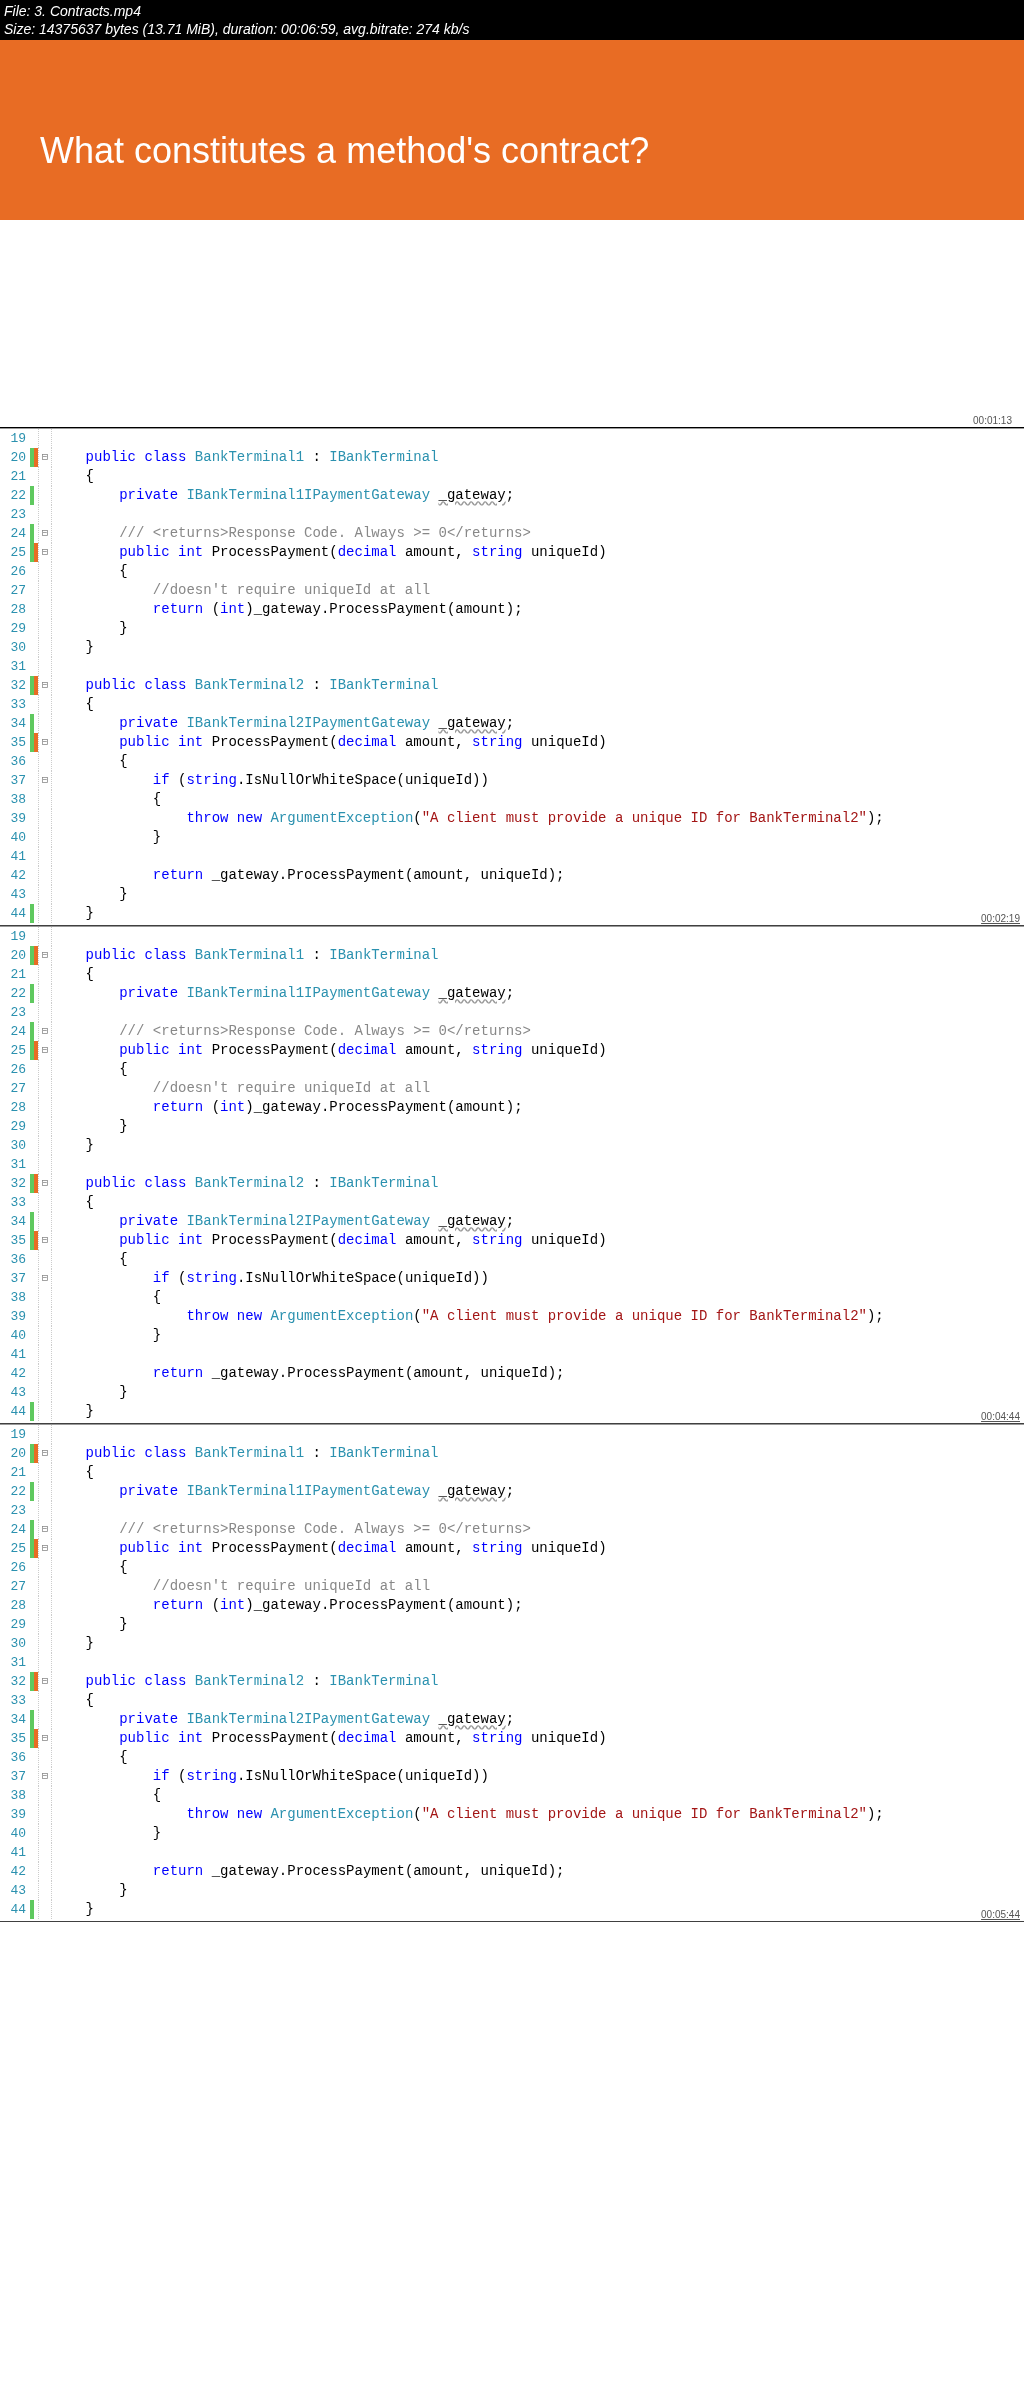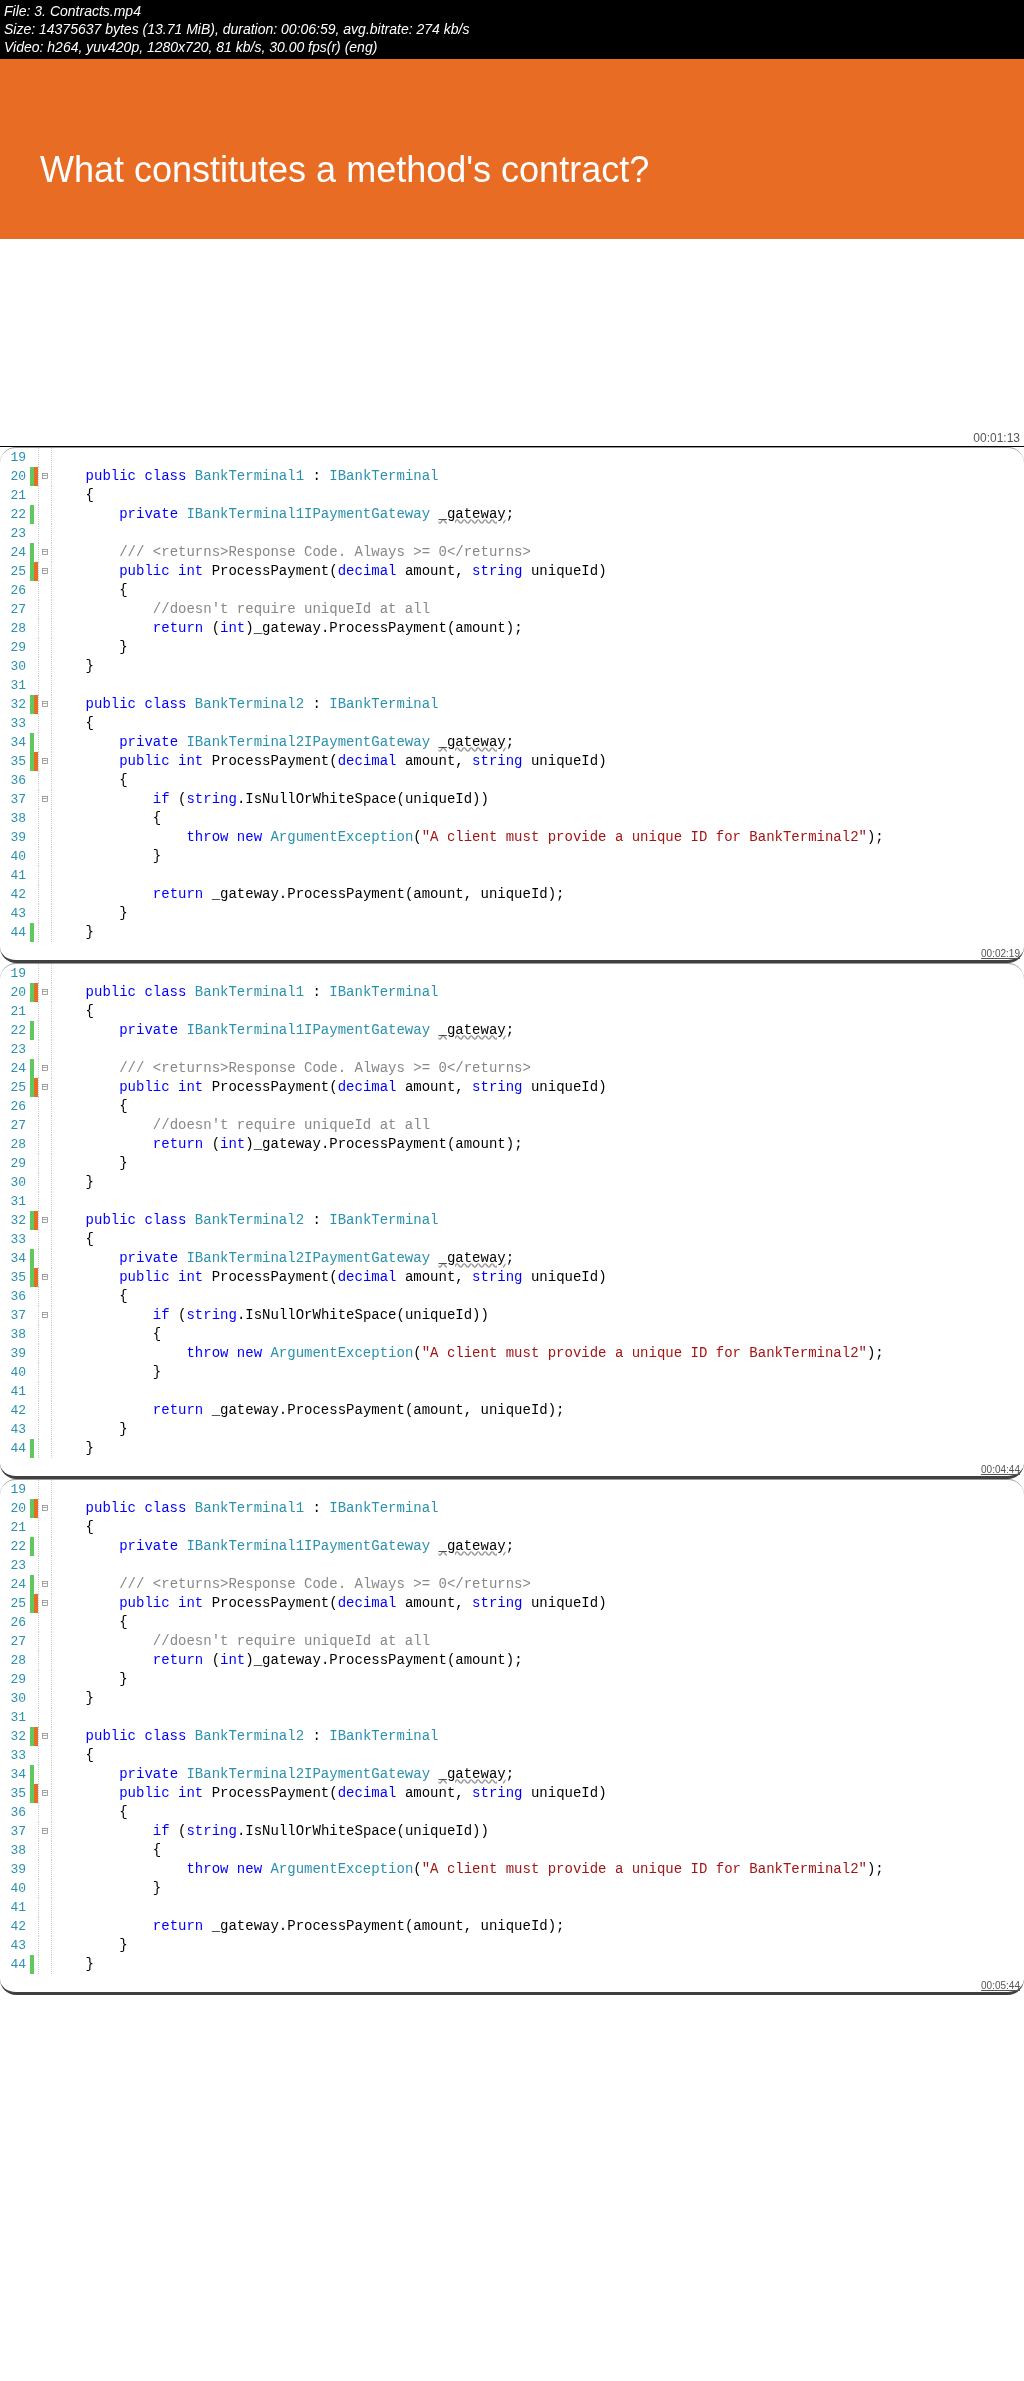--- a/index.html
+++ b/index.html
@@ -4,23 +4,23 @@
 <style>
 * { margin: 0; padding: 0; box-sizing: border-box; }
 body { font-family: Consolas, 'Courier New', monospace; font-size: 14px; background: #fff; }
 
 .info-header { background: #000; color: #fff; padding: 2px 4px; font-style: italic; font-family: Arial, sans-serif; font-size: 14px; line-height: 1.3; }
 
 .slide { background: #e86c24; color: #fff; padding: 90px 40px 40px 40px; height: 180px; font-family: 'Segoe UI', Arial, sans-serif; }
 .slide-title { font-size: 36px; font-weight: 300; }
 
 .whitespace { background: #fff; height: 208px; position: relative; border-bottom: 1px solid #000; }
-.timestamp { position: absolute; bottom: 1px; right: 4px; font-size: 12px; color: #555; font-family: Arial; }
-
-.code-block { border-top: 1px solid #999; border-bottom: 3px solid #404040; background: #fff; position: relative; padding-bottom: 18px; border-radius: 16px; }
+.timestamp { position: absolute; bottom: 1px; right: 12px; font-size: 10px; color: #555; font-family: Arial; }
+
+.code-block { border-top: 1px solid #999; border-bottom: 1px solid #404040; background: #fff; position: relative; padding-bottom: 2px; }
 .code-block .timestamp { position: absolute; bottom: 1px; right: 4px; font-size: 10px; color: #555; text-decoration: underline; }
 
 .code-line { display: flex; align-items: stretch; height: 19px; line-height: 19px; }
 .line-num { width: 30px; text-align: right; padding-right: 4px; color: #2b91af; font-size: 13px; flex-shrink: 0; }
 .marker { width: 4px; flex-shrink: 0; }
 .marker.green { background: #5fc95f; }
 .bp { width: 4px; background: #e86c24; flex-shrink: 0; visibility: hidden; }
 .bp.on { visibility: visible; }
 .fold { width: 14px; text-align: center; color: #888; font-size: 11px; flex-shrink: 0; border-left: 1px dotted #ccc; border-right: 1px dotted #ccc; }
 .code { white-space: pre; }
@@ -31,21 +31,20 @@
 .xml-attr { color: #888888; }
 .str { color: #a31515; }
 .underline { text-decoration: underline wavy #999; }
 </style>
 </head>
 <body>
 
 <div class="info-header">
   <div>File: 3. Contracts.mp4</div>
   <div>Size: 14375637 bytes (13.71 MiB), duration: 00:06:59, avg.bitrate: 274 kb/s</div>
-  <div>Video: h264, yuv420p, 1280x720, 81 kb/s, 30.00 fps(r) (eng)</div>
 </div>
 
 <div class="slide">
   <div class="slide-title">What constitutes a method's contract?</div>
 </div>
 
 <div class="whitespace">
   <span class="timestamp">00:01:13</span>
 </div>
 

